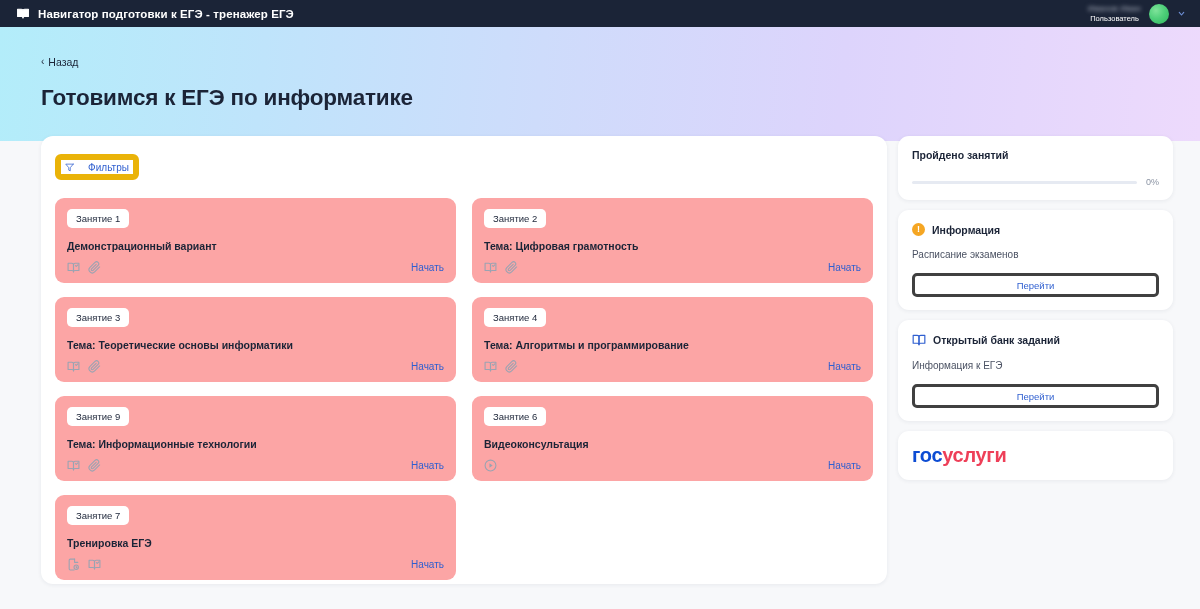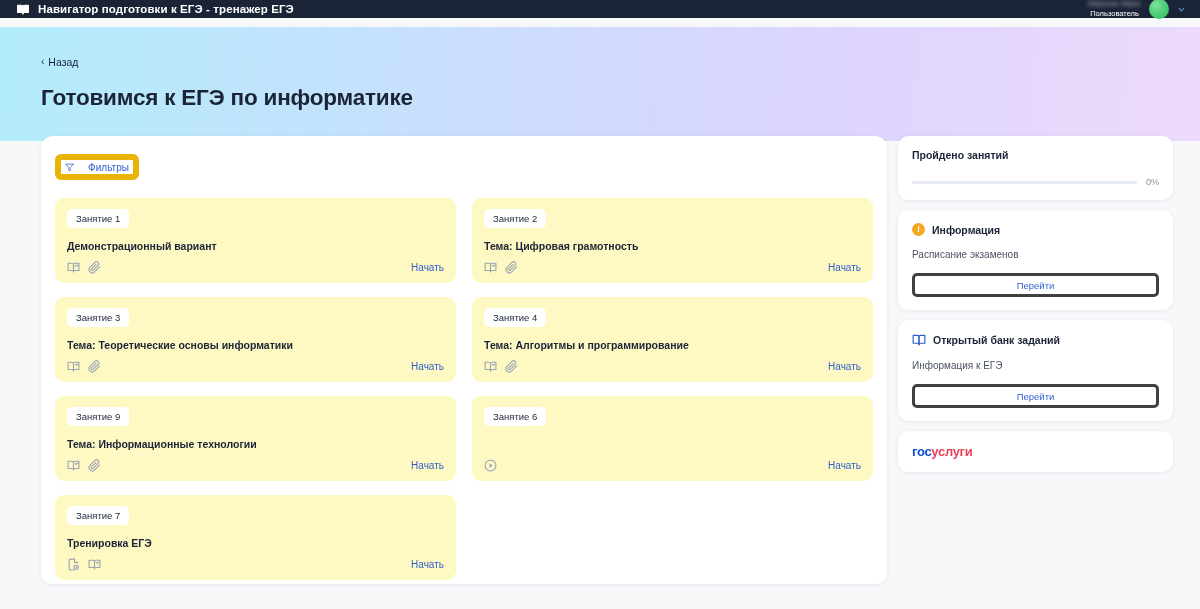--- a/index.html
+++ b/index.html
@@ -6,21 +6,21 @@
   html, body {
     width: 1200px; height: 609px;
     font-family: "Liberation Sans", sans-serif;
     background: #f7f8fa;
     overflow: hidden;
   }
   body { position: relative; }
 
   
   .topbar {
-    position: absolute; top: 0; left: 0; width: 1200px; height: 18px;
+    position: absolute; top: 0; left: 0; width: 1200px; height: 27px;
     background: #1b2437;
     display: flex; align-items: center; justify-content: space-between;
     padding: 0 14px 0 16px;
   }
   .topbar-left { display: flex; align-items: center; gap: 8px; }
   .brand-icon { width: 14px; height: 13px; display: block; }
   .brand-title {
     color: #ffffff; font-size: 11.5px; font-weight: bold; letter-spacing: .1px;
     white-space: nowrap;
   }
@@ -73,21 +73,21 @@
     background: #ffffff; color: #2f5fd0; font-size: 10px;
     font-family: "Liberation Sans", sans-serif; cursor: pointer;
   }
   .funnel { width: 9px; height: 9px; display: block; }
 
   .cards-grid {
     display: grid; grid-template-columns: 1fr 1fr; gap: 14px 16px;
     margin-top: 14px;
   }
   .lesson-card {
-    background: #fef9c3; border-radius: 9px; height: 85px;
+    background: #fca5a5; border-radius: 9px; height: 85px;
     padding: 10px 12px 0 12px; position: relative; cursor: pointer;
   }
   .chip {
     display: inline-block; background: #ffffff; border-radius: 5px;
     padding: 4px 9px; font-size: 9.5px; color: #1b2437;
   }
   .lesson-title {
     margin-top: 12px; font-size: 10.5px; font-weight: bold; color: #1b2437;
   }
   .card-foot {
@@ -123,21 +123,21 @@
     color: #ffffff; font-size: 9px; font-weight: bold; line-height: 1;
   }
   .book-blue { width: 14px; height: 14px; display: block; }
   .side-sub { font-size: 10px; color: #4b5263; margin-top: 13px; }
   .side-btn {
     display: block; width: 100%; height: 24px; margin-top: 13px;
     border: 3px solid #404040; border-radius: 5px; background: #ffffff;
     color: #2f5fd0; font-size: 9.5px; font-family: "Liberation Sans", sans-serif;
     cursor: pointer;
   }
-  .gosuslugi-logo { font-size: 13px; font-weight: bold; letter-spacing: -.3px; }
+  .gosuslugi-logo { font-size: 20px; font-weight: bold; letter-spacing: -.3px; }
   .gos-blue { color: #0d4cd3; }
   .gos-red  { color: #ee3f58; }
 </style>
 </head>
 <body>
 
 <div class="topbar">
   <div class="topbar-left">
     <span class="brand-icon-wrap">
       <svg class="brand-icon" viewBox="0 0 24 24" fill="none" stroke="#ffffff" stroke-width="2" stroke-linecap="round" stroke-linejoin="round">
@@ -260,21 +260,21 @@
               </svg>
             </span>
             <span>
               <svg class="c-icon" viewBox="0 0 24 24" fill="none" stroke="#9aa3b2" stroke-width="2" stroke-linecap="round" stroke-linejoin="round">
                 <path d="M21.44 11.05l-9.19 9.19a6 6 0 0 1-8.49-8.49l9.19-9.19a4 4 0 0 1 5.66 5.66l-9.2 9.19a2 2 0 0 1-2.83-2.83l8.49-8.48"></path>
               </svg>
             </span>
           </div>
           <span class="start-link">Начать</span>
         </div></div>
-      <div class="lesson-card"><span class="chip">Занятие 6</span><div class="card-foot">
+      <div class="lesson-card"><span class="chip">Занятие 6</span><div class="lesson-title">Видеоконсультация</div><div class="card-foot">
           <div class="icon-row">
             <span>
               <svg class="c-icon" viewBox="0 0 24 24" fill="none" stroke="#9aa3b2" stroke-width="2" stroke-linecap="round" stroke-linejoin="round">
                 <circle cx="12" cy="12" r="10"></circle>
                 <polygon points="10 8 16 12 10 16 10 8" fill="#9aa3b2" stroke="none"></polygon>
               </svg>
             </span>
           </div>
           <span class="start-link">Начать</span>
         </div></div>

